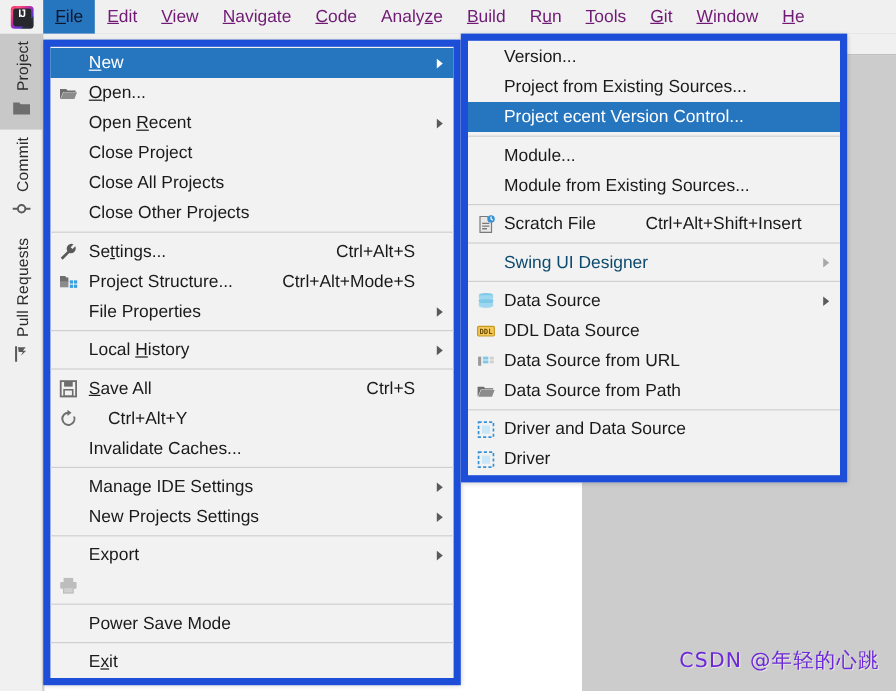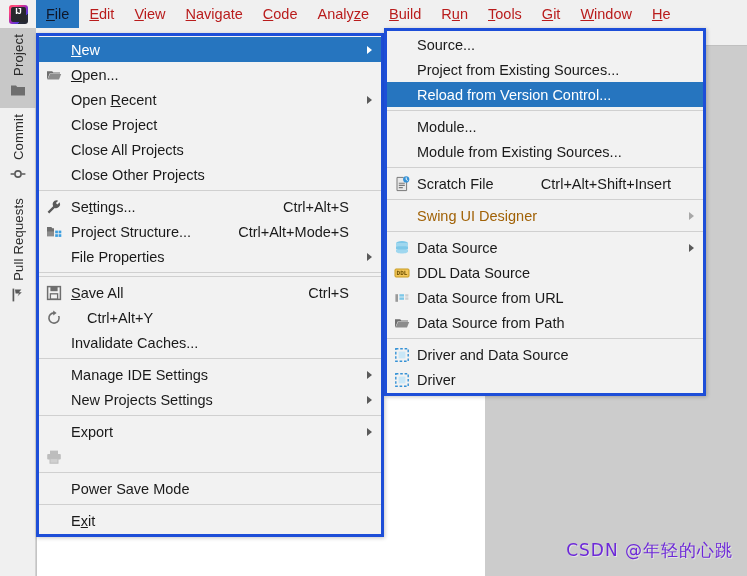--- a/index.html
+++ b/index.html
@@ -77,21 +77,21 @@
     color:#ffffff;
     font-size:9px; font-weight:bold;
     font-family:"Liberation Sans", sans-serif;
     letter-spacing:-1px;
   }
   .mb-item {
     height: 28px;
     padding: 0 10px;
     display: flex; align-items: center;
     font-size: 14.5px;
-    color: #b91c1c;
+    color: #701a75;
     white-space: nowrap;
     cursor: default;
   }
   .mb-item u { text-decoration: underline; text-underline-offset: 1px; }
   .mb-item.active { background: #2675bf; color: #0f172a; }
 
   
   #left-strip {
     position: absolute;
     left: 0; top: 28px;
@@ -115,37 +115,37 @@
     color: #2b2b2b;
     white-space: nowrap;
     letter-spacing: 0.2px;
   }
   .vtab .vicon { margin-top: 6px; }
 
   
   .popup {
     position: absolute;
     background: #f2f2f2;
-    border: 3px solid #1d4ed8;
+    border: 6px solid #1d4ed8;
     box-shadow: 1px 1px 4px rgba(0,0,0,0.22);
     padding: 1px 0;
     z-index: 60;
   }
   .mi {
     position: relative;
     height: 25px;
     display: flex;
     align-items: center;
     font-size: 14.5px;
     color: #1a1a1a;
     white-space: nowrap;
     cursor: default;
   }
   .mi.hl { background: #2675bf; color: #ffffff; }
-  .mi.disabled { color: #a16207; }
+  .mi.disabled { color: #0c4a6e; }
   .mi .mi-icon {
     width: 30px; min-width: 30px;
     display: flex; align-items: center; justify-content: center;
   }
   .mi .mi-label { flex: 1 1 auto; }
   .mi .mi-label u { text-decoration: underline; text-underline-offset: 1px; }
   .mi .mi-accel {
     margin-left: 18px;
     padding-right: 12px;
     font-size: 14.5px;
@@ -349,20 +349,27 @@
       <span class="mi-arrow"></span>
     </div>
     <div class="mi">
       <span class="mi-icon"></span>
       <span class="mi-label">File Properties</span>
       <span class="mi-arrow">
         <span></span>
       </span>
     </div>
     <div class="sep"></div>
+    <div class="mi">
+      <span class="mi-icon"></span>
+      <span class="mi-label">Local <u>H</u>istory</span>
+      <span class="mi-arrow">
+        <span></span>
+      </span>
+    </div>
     <div class="sep"></div>
     <div class="mi">
       <span class="mi-icon">
         <svg class="ic" width="16" height="16" viewBox="0 0 16 16" xmlns="http://www.w3.org/2000/svg">
           <rect x="1.6" y="1.6" width="12.8" height="12.8" fill="none" stroke="#6e6e6e" stroke-width="1.5"></rect>
           <rect x="4.4" y="1.8" width="7.2" height="4.4" fill="#6e6e6e"></rect>
           <rect x="4.4" y="8.8" width="7.2" height="5.4" fill="none" stroke="#6e6e6e" stroke-width="1.3"></rect>
         </svg>
       </span>
       <span class="mi-label"><u>S</u>ave All</span>
@@ -427,31 +434,31 @@
     <div class="mi">
       <span class="mi-icon"></span>
       <span class="mi-label">E<u>x</u>it</span>
       <span class="mi-arrow"></span>
     </div>
   </div>
 
 <div class="popup" id="new-submenu">
     <div class="mi">
       <span class="mi-icon"></span>
-      <span class="mi-label">Source...</span>
+      <span class="mi-label">Version...</span>
       <span class="mi-arrow"></span>
     </div>
     <div class="mi">
       <span class="mi-icon"></span>
       <span class="mi-label">Project from Existing Sources...</span>
       <span class="mi-arrow"></span>
     </div>
     <div class="mi hl">
       <span class="mi-icon"></span>
-      <span class="mi-label">Reload from Version Control...</span>
+      <span class="mi-label">Project ecent Version Control...</span>
       <span class="mi-arrow"></span>
     </div>
     <div class="sep"></div>
     <div class="mi">
       <span class="mi-icon"></span>
       <span class="mi-label">Module...</span>
       <span class="mi-arrow"></span>
     </div>
     <div class="mi">
       <span class="mi-icon"></span>

